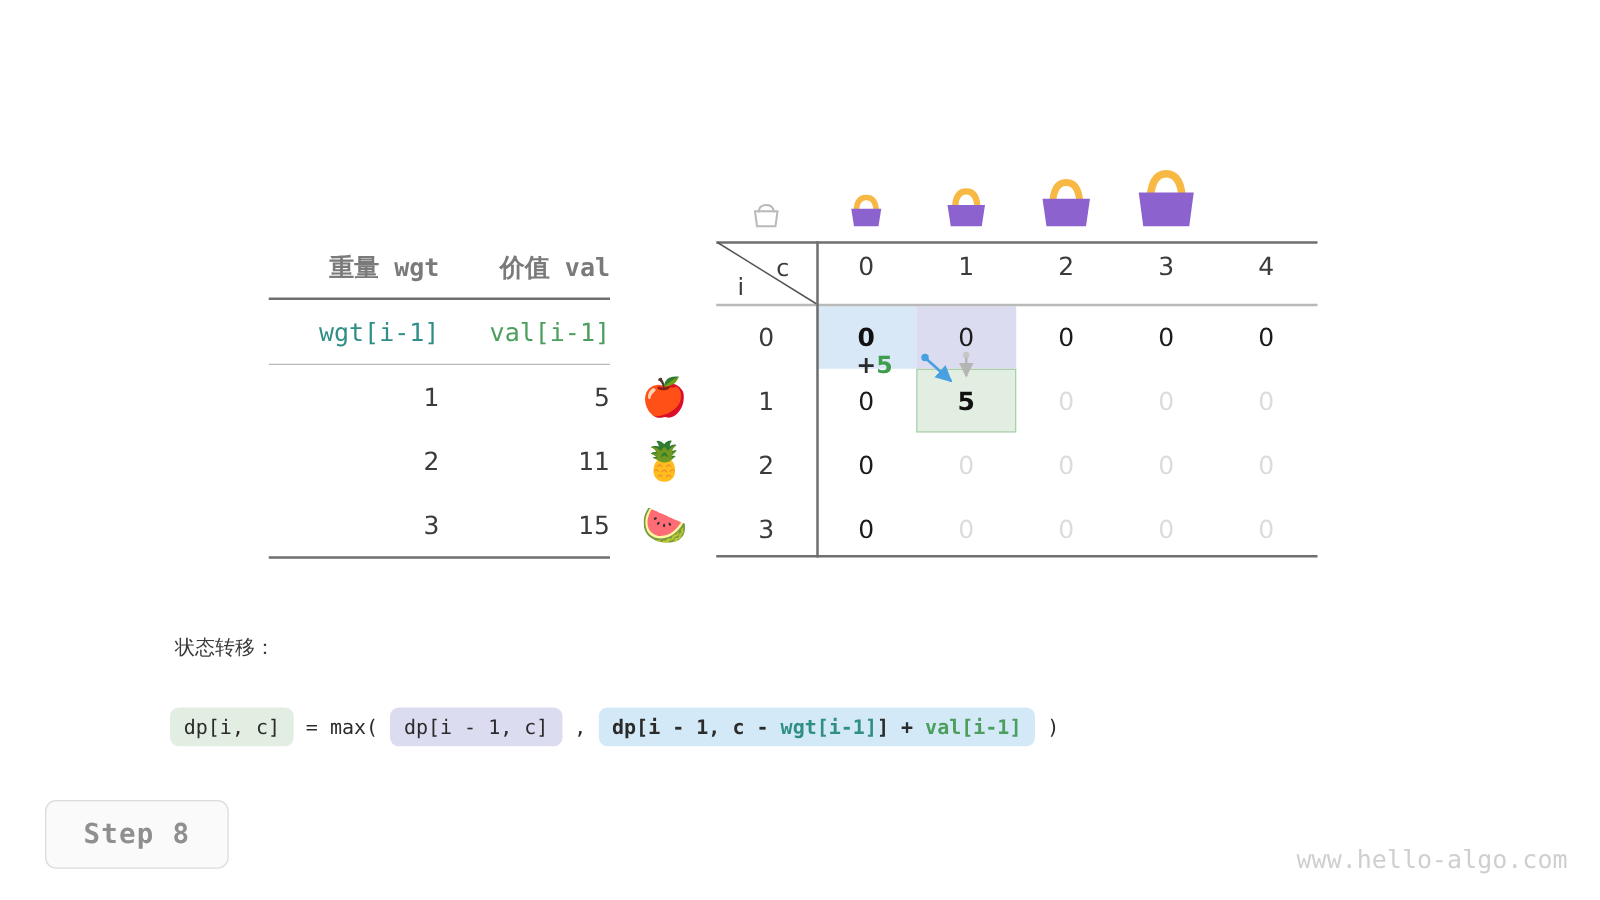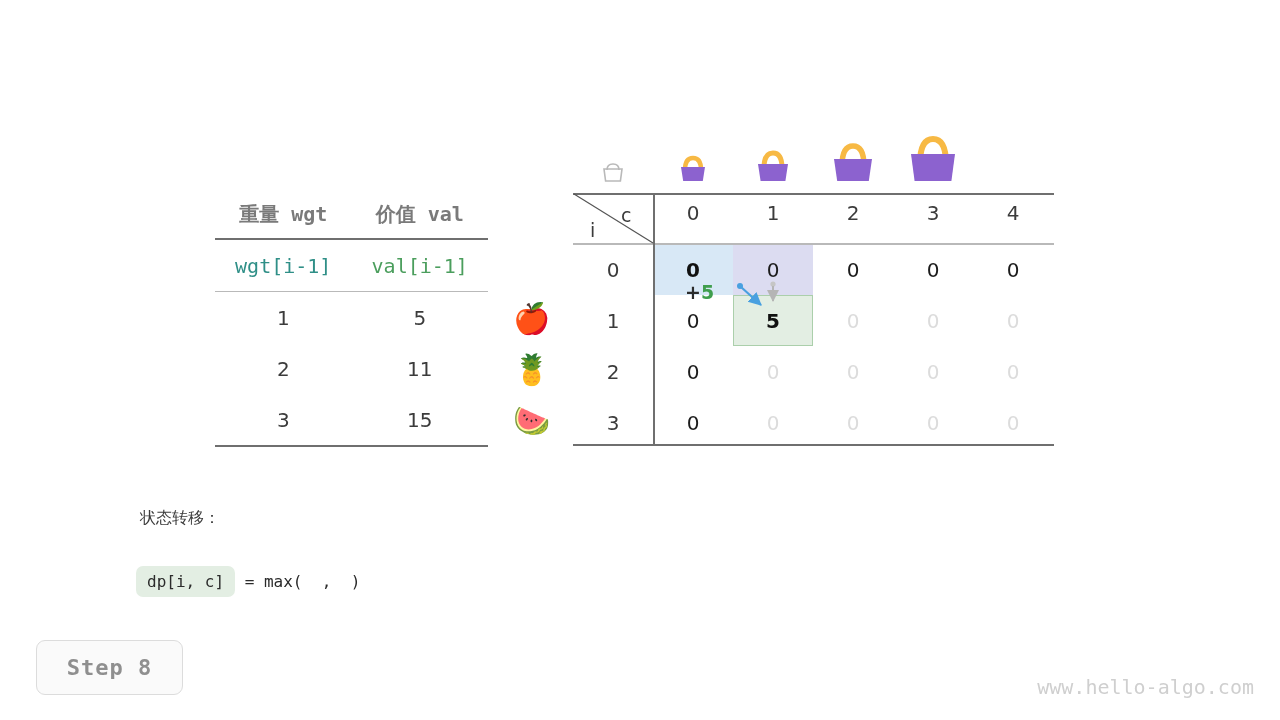--- a/index.html
+++ b/index.html
@@ -6,21 +6,21 @@
   body{
     width:1280px;height:720px;background:#ffffff;
     font-family:"DejaVu Sans",sans-serif;
     position:relative;overflow:hidden;
   }
 
   
   #item-table{position:absolute;left:215px;top:190px;width:273px;}
   #item-table table{border-collapse:collapse;width:100%;}
   #item-table th,#item-table td{
-    text-align:center;font-size:20px;font-weight:normal;
+    text-align:right;font-size:20px;font-weight:normal;
     padding:0;height:51px;vertical-align:middle;
   }
   #item-table th{
     font-family:"DejaVu Sans Mono","Liberation Mono",monospace;
     font-weight:bold;color:#7a7a7a;font-size:20px;height:48px;
   }
   .rule-top{border-bottom:2px solid #6f6f6f;}
   .rule-mid{border-bottom:1.5px solid #b9b9b9;}
   .sub-wgt{font-family:"DejaVu Sans Mono","Liberation Mono",monospace;font-weight:bold;color:#2f8f87;font-size:20px;}
   .sub-val{font-family:"DejaVu Sans Mono","Liberation Mono",monospace;font-weight:bold;color:#4b9e5d;font-size:20px;}
@@ -226,18 +226,20 @@
 
 <div class="plus5">
   <span>+</span><b>5</b>
 </div>
 
 <div id="state-label">状态转移：</div>
 
 <div id="formula">
   <span class="box b-green">dp[i, c]</span>
   <span class="plain"> = max( </span>
+  <span class="box b-purple">dp[i - 1, c]</span>
   <span class="plain"> , </span>
+  <span class="box b-blue"><span>dp[i - 1, c - </span><span class="t-wgt">wgt[i-1]</span><span>] + </span><span class="t-val">val[i-1]</span></span>
   <span class="plain"> )</span>
 </div>
 
 <div id="step-badge">Step 8</div>
 <div id="watermark">www.hello-algo.com</div>
 
 </body></html>

